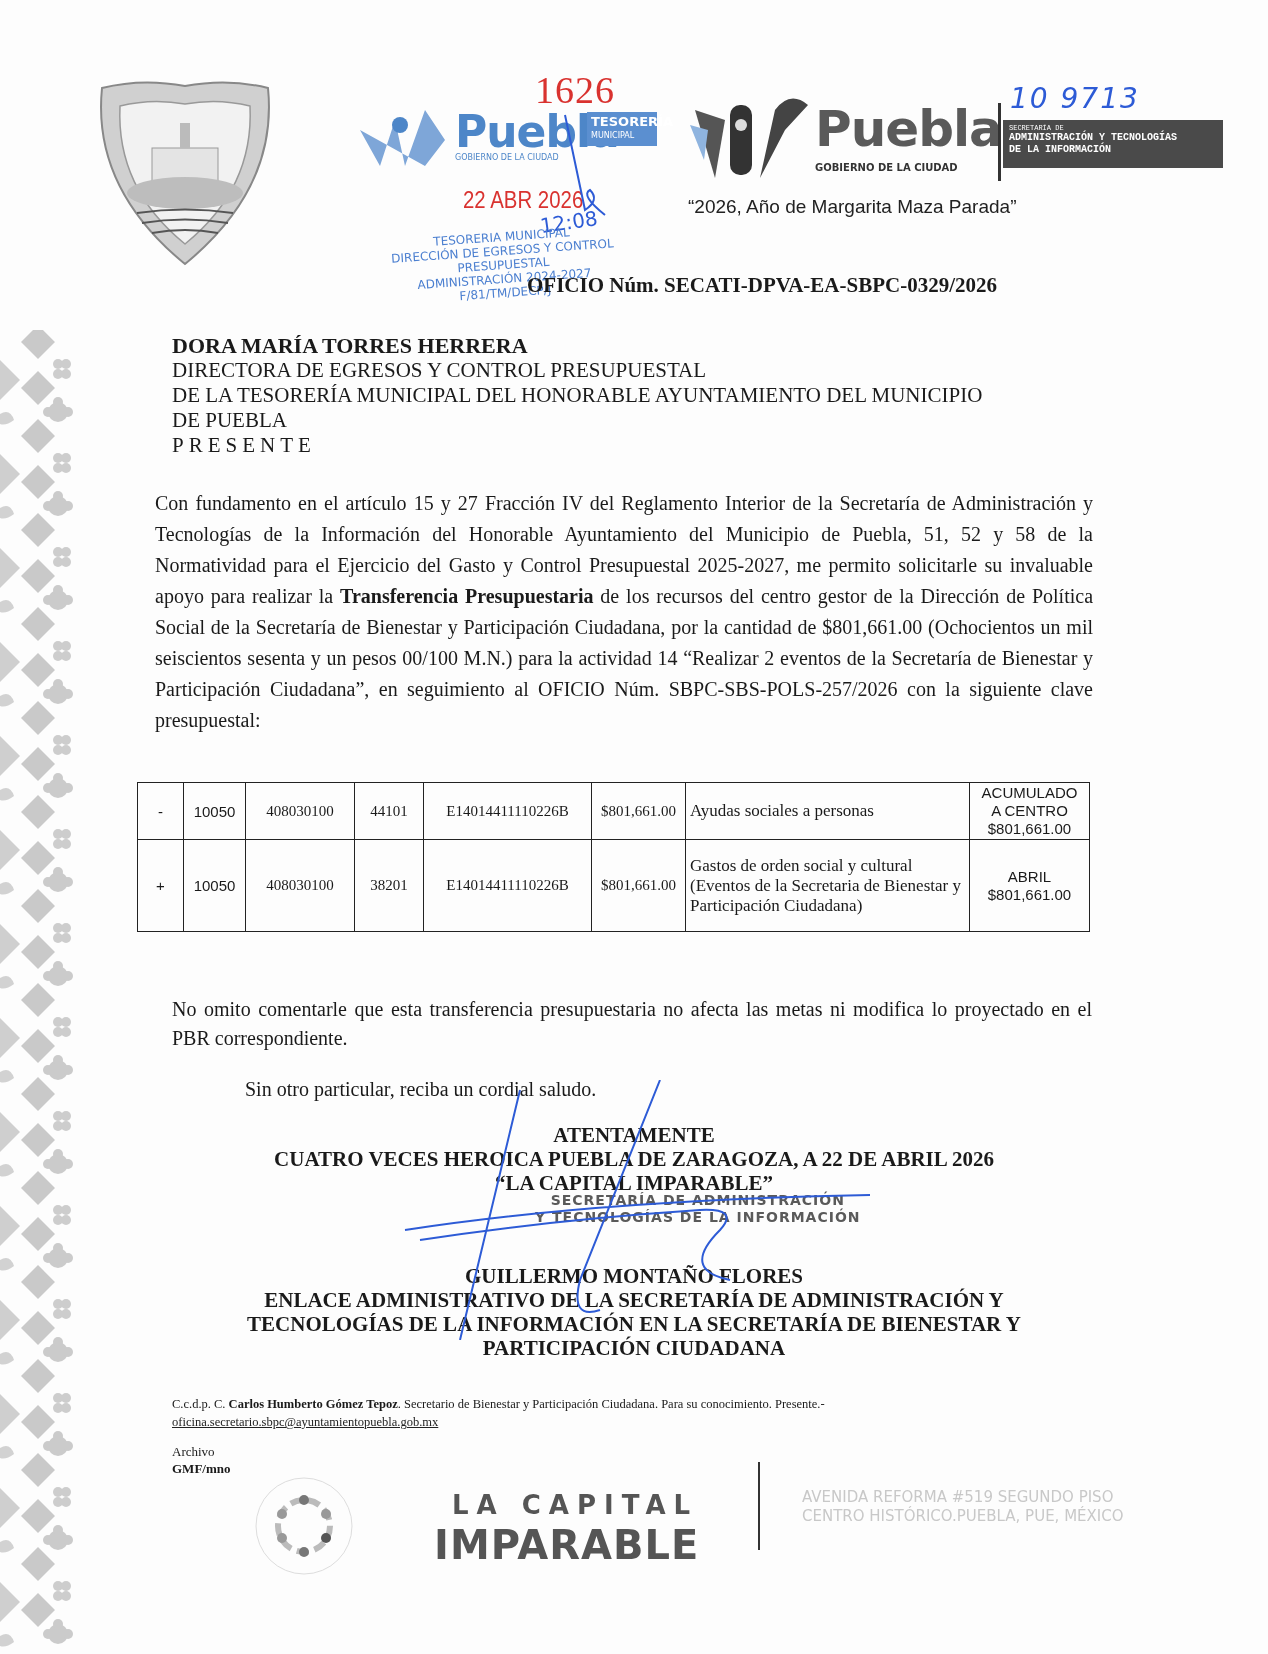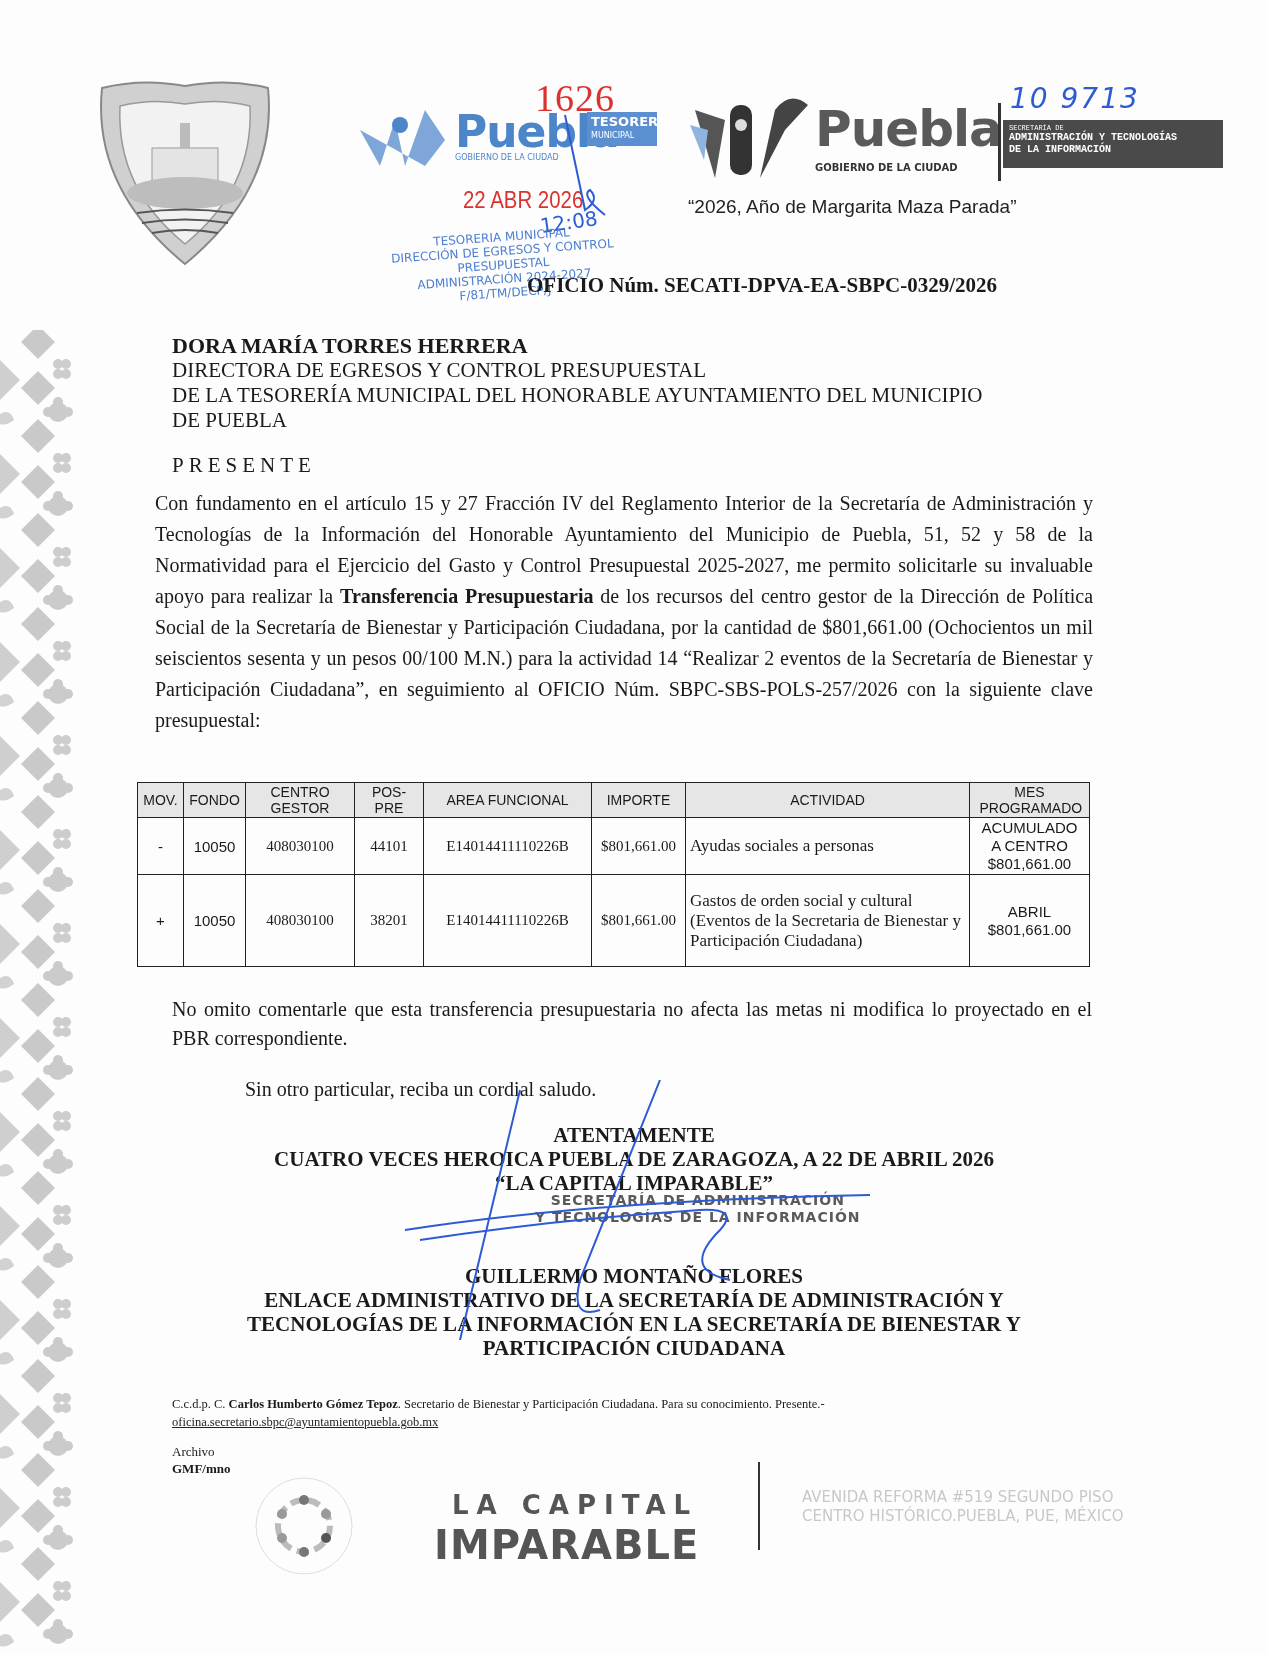--- a/index.html
+++ b/index.html
@@ -12,39 +12,39 @@
   
   .border-strip { left: 0; top: 330px; width: 80px; height: 1324px; }
   
   .shield { left: 92px; top: 78px; width: 186px; height: 190px; }
   
   .logo1 { left: 355px; top: 100px; width: 300px; height: 70px; }
   .logo1 .word { position:absolute; left:100px; top:6px; font-family:"DejaVu Sans",sans-serif; font-weight:bold; font-size:44px; color:#4d86c8; letter-spacing:-1px; }
   .logo1 .sub { position:absolute; left:100px; top:53px; font-family:"DejaVu Sans",sans-serif; font-size:8px; color:#4d86c8; }
   .logo1 .tes { position:absolute; left:232px; top:12px; width:70px; height:34px; background:#5b8fd0; color:#fff; font-family:"DejaVu Sans",sans-serif; font-weight:bold; font-size:13px; padding:3px 4px; box-sizing:border-box; line-height:14px; }
   .logo1 .tes small { font-size:8px; font-weight:normal; display:block; }
-  .stamp-num { left: 535px; top: 76px; font-size: 38px; color: #d9322f; font-family: "Liberation Serif", serif; letter-spacing: 1px; }
+  .stamp-num { left: 535px; top: 68px; font-size: 38px; color: #d9322f; font-family: "Liberation Serif", serif; letter-spacing: 1px; }
   .logo2 { left: 690px; top: 90px; width: 300px; height: 90px; }
   .logo2 .word { position:absolute; left:125px; top:10px; font-family:"DejaVu Sans",sans-serif; font-weight:bold; font-size:50px; color:#5a5a5a; letter-spacing:-1px; }
   .logo2 .sub { position:absolute; left:125px; top:72px; font-family:"DejaVu Sans",sans-serif; font-weight:bold; font-size:10px; color:#333; }
   .divider-v { left: 998px; top: 103px; width: 3px; height: 78px; background: #333; }
   .secbox { left: 1003px; top: 120px; width: 220px; height: 48px; background: #4a4a4a; color: #fff; font-family: Liberation Mono, monospace; font-weight: bold; box-sizing: border-box; padding: 4px 6px; }
   .secbox .l1 { font-size: 7px; font-weight: normal; }
   .secbox .l2, .secbox .l3 { font-size: 10px; line-height: 12px; }
   .handnum { left: 1010px; top: 82px; font-family: "DejaVu Sans", sans-serif; font-size: 28px; color: #2d5bd6; font-style: italic; letter-spacing: 2px; }
   .motto { left: 688px; top: 196px; font-family: "Liberation Sans", sans-serif; font-size: 19px; color: #222; }
   
   .rdate { left: 463px; top: 186px; font-family: "Liberation Sans Narrow","Liberation Sans",sans-serif; font-size: 24px; color: #d9322f; transform: scaleX(0.85); transform-origin: left; }
   .rtime { left: 540px; top: 210px; font-family: "DejaVu Sans", sans-serif; font-size: 20px; color: #2d5bd6; transform: rotate(-8deg); }
   .rstamp { left: 392px; top: 230px; font-family: "DejaVu Sans", sans-serif; font-size: 12px; color: #4b7fd0; text-align: center; transform: rotate(-4deg); line-height: 14px; }
   .oficio { left: 527px; top: 273px; font-size: 21px; font-weight: bold; }
   
   .addr { left: 172px; top: 333px; font-size: 21px; line-height: 25px; }
   .addr .name { font-weight: bold; font-size: 22px; }
-  .addr .present { letter-spacing: 5px; margin-top: 20px; }
+  .addr .present { letter-spacing: 5px; }
   .body-p { left: 155px; width: 938px; font-size: 20px; line-height: 31px; text-align: justify; }
   .p1 { top: 488px; }
   
   .tbl { left: 137px; top: 782px; border-collapse: collapse; font-size: 15px; }
   .tbl td, .tbl th { border: 1.5px solid #222; text-align: center; vertical-align: middle; padding: 0 4px; }
   .tbl th { background: #e6e6e6; font-family: "Liberation Sans", sans-serif; font-weight: normal; font-size: 14px; line-height: 16px; height: 34px; }
   .tbl .sans { font-family: "Liberation Sans", sans-serif; font-size: 15px; }
   .tbl .act { text-align: left; font-size: 17px; line-height: 20px; }
   .tbl .mes { font-family: "Liberation Sans", sans-serif; font-size: 15px; line-height: 18px; }
   .p2 { top: 995px; left: 172px; width: 920px; line-height: 29px; }
@@ -174,30 +174,20 @@
     <col style="width:46px">
       <col style="width:62px">
       <col style="width:109px">
       <col style="width:69px">
     <col style="width:168px">
       <col style="width:94px">
       <col style="width:284px">
       <col style="width:120px">
   </colgroup>
   <tbody>
-      <tr>
-    <th>MOV.</th>
-    <th>FONDO</th>
-    <th><span style="display:inline-block;width:70px">CENTRO GESTOR</span></th>
-    <th>POS- PRE</th>
-    <th>AREA FUNCIONAL</th>
-    <th>IMPORTE</th>
-    <th>ACTIVIDAD</th>
-    <th><span style="display:inline-block;width:100px">MES PROGRAMADO</span></th>
-  </tr>
   <tr style="height:57px">
     <td class="sans">-</td>
     <td class="sans">10050</td>
     <td>408030100</td>
     <td>44101</td>
     <td>E14014411110226B</td>
     <td>$801,661.00</td>
     <td class="act">Ayudas sociales a personas</td>
     <td class="mes">
       <div>ACUMULADO</div>

